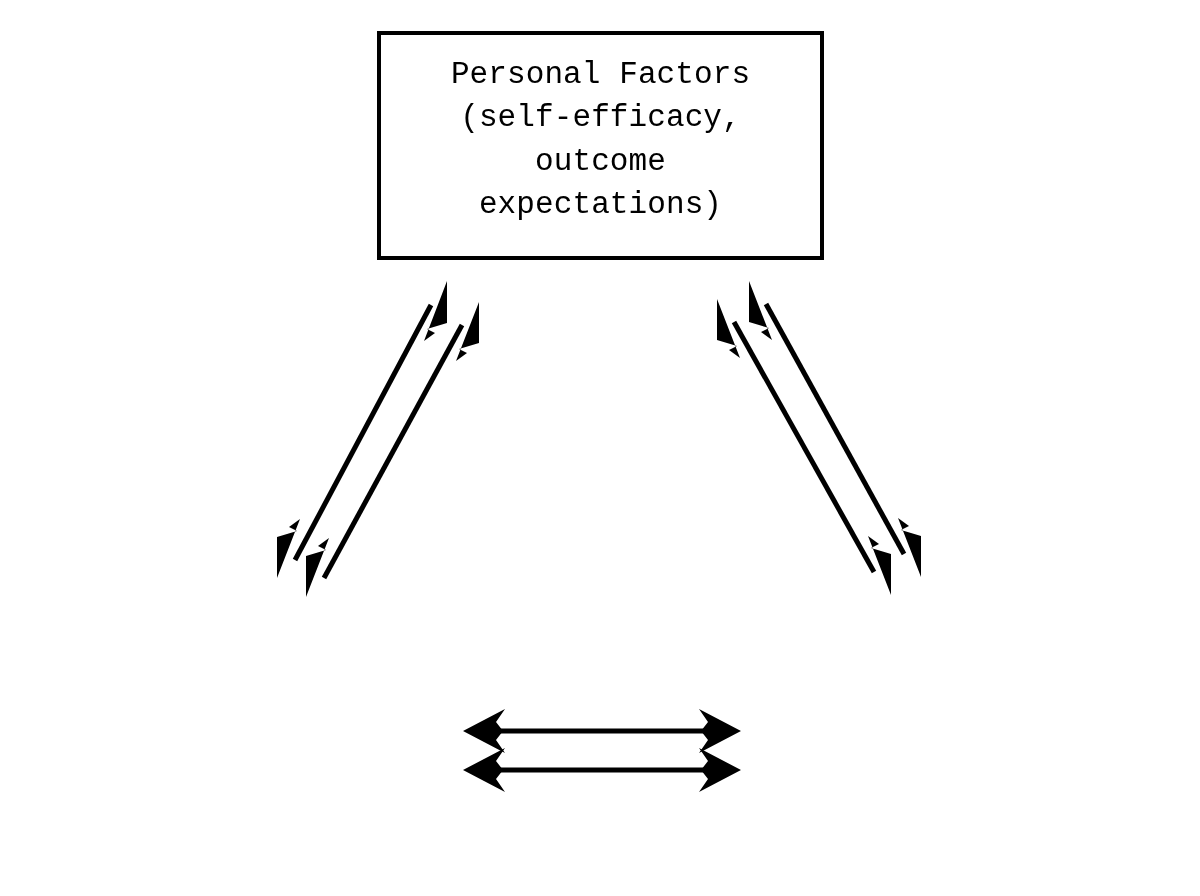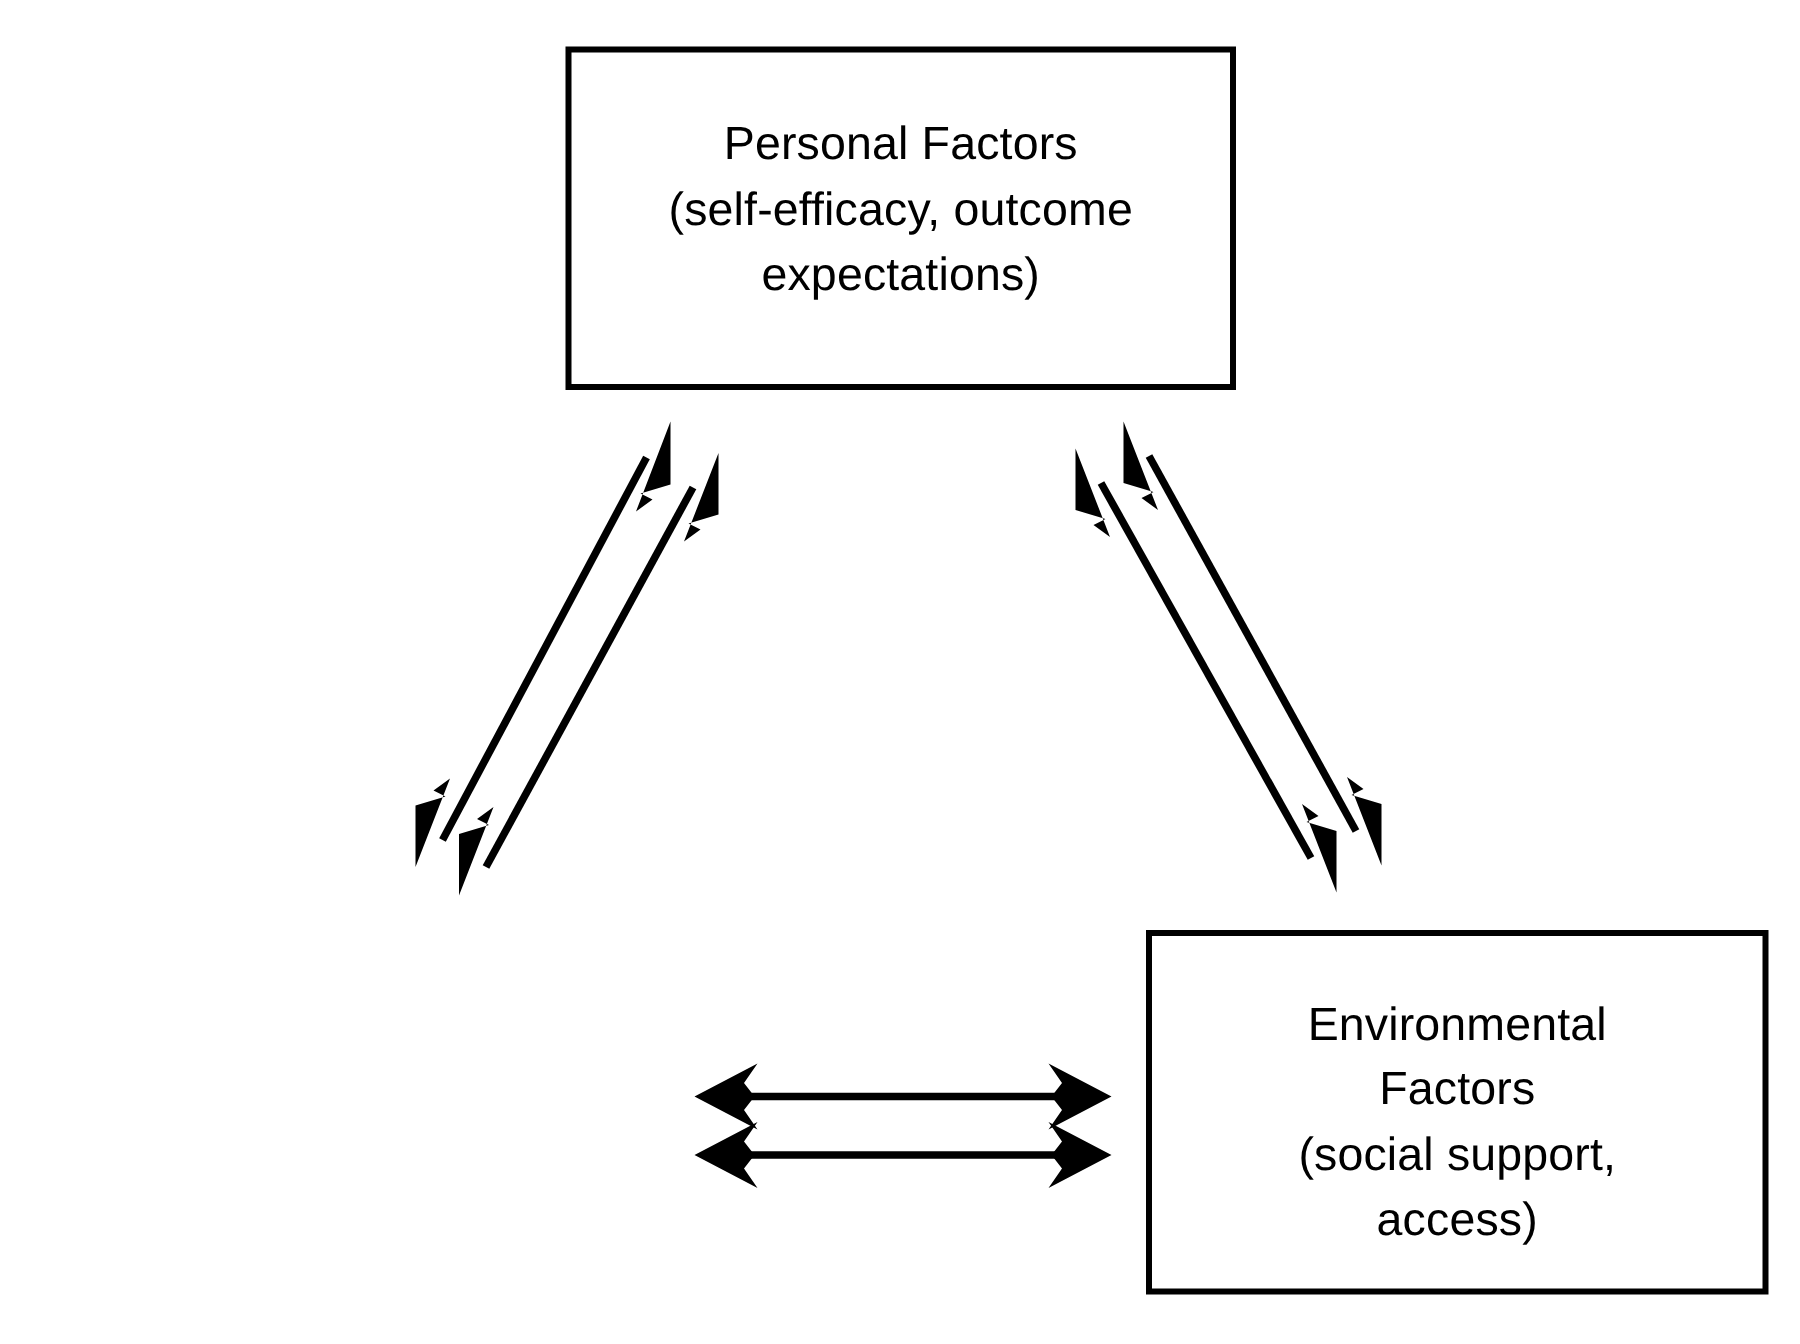--- a/index.html
+++ b/index.html
@@ -7,21 +7,21 @@
     margin: 0;
     padding: 0;
     background: #ffffff;
   }
   #canvas {
     position: relative;
     width: 1200px;
     height: 896px;
     background: #ffffff;
     overflow: hidden;
-    font-family: Liberation Sans, sans-serif;
+    font-family: Liberation Mono, monospace;
   }
 
   
   .node-box {
     position: absolute;
     box-sizing: border-box;
     background: #ffffff;
     border: 4px solid #000000;
     display: flex;
     align-items: center;
@@ -148,20 +148,14 @@
     </g>
   </svg>
 
   <div class="node-box" id="box-personal">
     <div class="node-text">Personal Factors
 (self-efficacy, outcome
 expectations)</div>
   </div>
 
 
-  <div class="node-box" id="box-environmental">
-    <div class="node-text">Environmental
-Factors
-(social support,
-access)</div>
-  </div>
 
 </div>
 
 </body></html>

